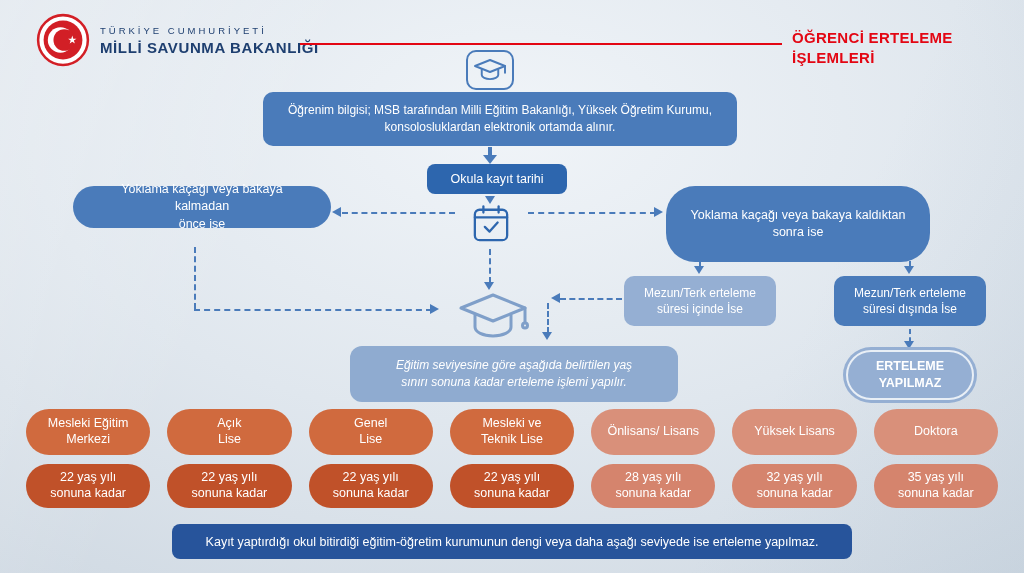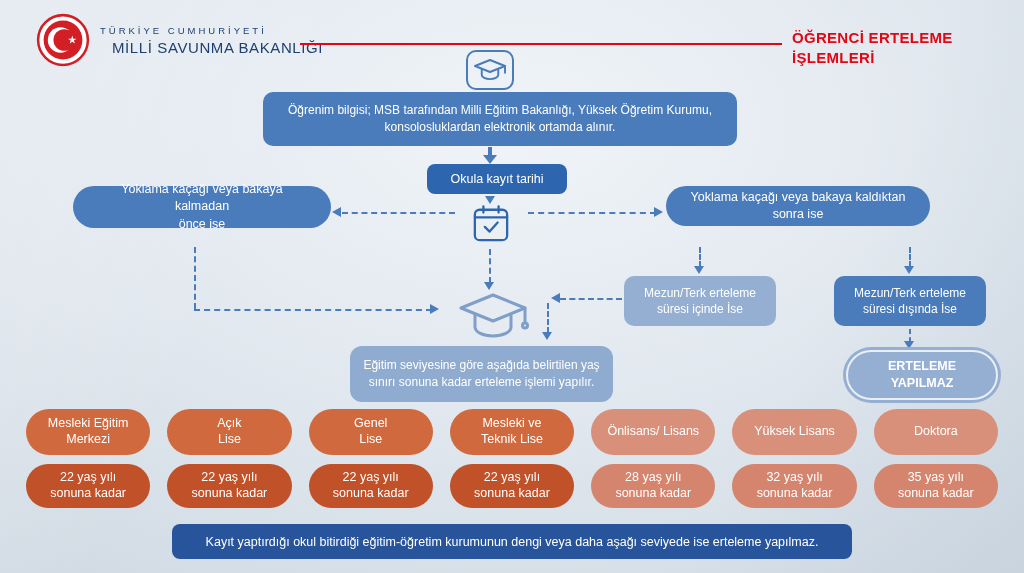--- a/index.html
+++ b/index.html
@@ -10,42 +10,42 @@
     background:linear-gradient(115deg, rgba(255,255,255,.28) 0%, rgba(255,255,255,0) 28%),
                linear-gradient(295deg, rgba(170,188,205,.22) 0%, rgba(255,255,255,0) 26%);}
   .abs{position:absolute;}
   .flexc{display:flex;align-items:center;justify-content:center;text-align:center;}
   .pre{white-space:pre-line;}
 
   
   .logo{left:36px;top:13px;width:54px;height:54px;}
   .ministry{left:100px;top:25px;}
   .rep-line{font-size:9.5px;letter-spacing:3px;color:var(--navy-text,#1e3f70);font-weight:400;}
-  .min-line{font-size:15px;font-weight:normal;letter-spacing:.6px;color:var(--navy-text,#1e3f70);margin-top:3px;margin-left:12px;}
+  .min-line{font-size:15px;font-weight:bold;letter-spacing:.6px;color:var(--navy-text,#1e3f70);margin-top:3px;}
   .red-line{left:300px;top:43px;width:482px;height:2px;background:var(--accent-red,#e30613);}
   .page-title{left:792px;top:28px;width:215px;color:var(--accent-red,#e30613);
     font-weight:bold;font-size:15px;line-height:1.3;letter-spacing:.3px;}
 
   
   .cap1-wrap{left:466px;top:50px;width:48px;height:40px;border:2px solid var(--main-blue,#4a7bba);border-radius:10px;color:var(--main-blue,#4a7bba);}
   .calendar-wrap{left:471px;top:203px;width:40px;height:42px;color:var(--dark-blue,#2d66ae);}
   .cap2-wrap{left:455px;top:288px;width:76px;height:58px;color:var(--icon-light-blue,#7f9fc9);}
 
   
   .fbox{color:#fff;}
   .info-box{left:263px;top:92px;width:474px;height:54px;background:var(--main-blue,#4a7bba);border-radius:10px;font-size:12px;line-height:1.45;padding:13px 18px;}
   .enroll-box{left:427px;top:164px;width:140px;height:30px;background:var(--dark-blue,#2d66ae);border-radius:8px;font-size:12.5px;}
   .pill-left{left:73px;top:186px;width:258px;height:42px;background:var(--main-blue,#4a7bba);border-radius:29px;font-size:12.5px;line-height:1.4;padding:0 20px;}
-  .pill-right{left:666px;top:186px;width:264px;height:40px;background:var(--main-blue,#4a7bba);border-radius:29px;font-size:12.5px;line-height:1.4;padding:0 20px;}
+  .pill-right{left:666px;top:186px;width:264px;height:76px;background:var(--main-blue,#4a7bba);border-radius:29px;font-size:12.5px;line-height:1.4;padding:0 20px;}
   .within-box{left:624px;top:276px;width:152px;height:50px;background:var(--light-blue,#95afd3);border-radius:10px;font-size:12px;line-height:1.35;}
   .outside-box{left:834px;top:276px;width:152px;height:50px;background:var(--main-blue,#4a7bba);border-radius:10px;font-size:12px;line-height:1.35;}
-  .nodef-pill{left:846px;top:350px;width:152px;height:50px;background:var(--light-blue,#95afd3);
+  .nodef-pill{left:846px;top:350px;width:128px;height:50px;background:var(--light-blue,#95afd3);
     border:2px solid #e9eff6;box-shadow:0 0 0 3px var(--light-blue,#95afd3);border-radius:26px;
     font-size:12.5px;font-weight:bold;line-height:1.35;}
-  .age-rule-box{left:350px;top:346px;width:263px;height:56px;background:var(--pale-blue,#8fabd0);border-radius:12px;font-size:12px;line-height:1.45;padding:0 10px;}
+  .age-rule-box{left:350px;top:346px;width:328px;height:56px;background:var(--pale-blue,#8fabd0);border-radius:12px;font-size:12px;line-height:1.45;padding:0 10px;font-style:italic;}
 
   
   .dash-h{height:0;border-top:2px dashed var(--main-blue,#4a7bba);}
   .dash-v{width:0;border-left:2px dashed var(--main-blue,#4a7bba);}
   .arr{width:0;height:0;}
   .arr-left{border-top:5px solid transparent;border-bottom:5px solid transparent;border-right:9px solid var(--main-blue,#4a7bba);}
   .arr-right{border-top:5px solid transparent;border-bottom:5px solid transparent;border-left:9px solid var(--main-blue,#4a7bba);}
   .arr-down{border-left:5px solid transparent;border-right:5px solid transparent;border-top:8px solid var(--main-blue,#4a7bba);}
   .arr-down-big{border-left:7px solid transparent;border-right:7px solid transparent;border-top:9px solid var(--main-blue,#4a7bba);}
   .solid-stem{width:4px;background:var(--main-blue,#4a7bba);}

